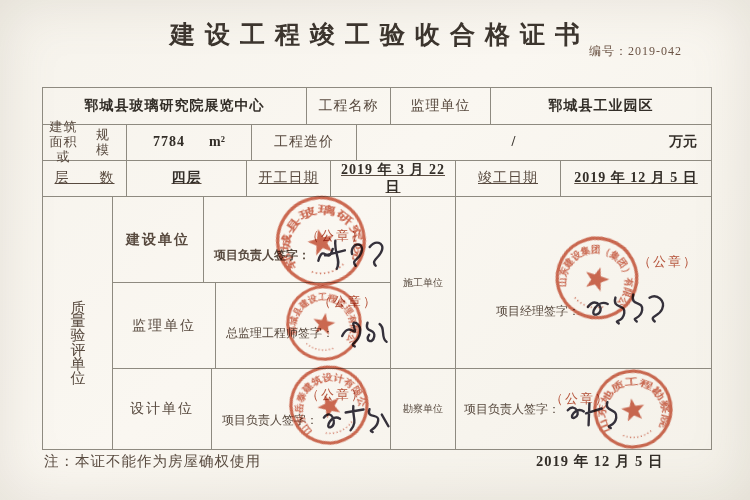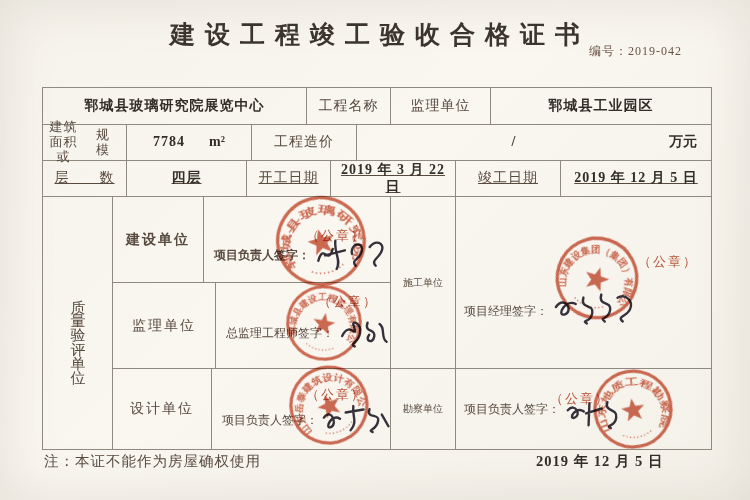--- a/index.html
+++ b/index.html
@@ -173,21 +173,21 @@
             <svg class="sig" width="70" height="34" viewBox="0 0 70 34">
               <path d="M4,14 C12,4 18,22 10,24 C4,25 12,10 20,16 M26,10 L44,8 M34,4 C32,14 38,20 30,28 M50,8 C46,18 60,12 58,20 C56,30 46,28 52,31 M62,14 L68,26"></path>
             </svg>
           </div>
         </div>
       </div>
 
       <div class="right-col">
         <div class="sub rt-top">
           <div class="unit-name unit-name-sm lbl">施工单位</div>
-          <div class="sign-area" style="padding-bottom:48px; padding-left:8px;">
+          <div class="sign-area" style="padding-bottom:48px; padding-left:8px;margin-left:32px;">
             <span>项目经理签字：</span>
             <svg class="sig" width="88" height="38" viewBox="0 0 88 38">
               <path d="M6,16 C16,4 24,22 14,24 C6,25 16,8 26,14 M34,8 C30,20 44,14 42,24 C40,34 30,30 36,34 M52,6 C48,18 62,12 60,22 C58,32 48,28 54,33 M68,10 C76,6 84,14 80,22 C76,30 66,28 72,34"></path>
             </svg>
           </div>
         </div>
         <div class="sub sub-grow">
           <div class="unit-name unit-name-sm lbl">勘察单位</div>
           <div class="sign-area center" style="padding-left:8px;">
             <span>项目负责人签字：</span>

